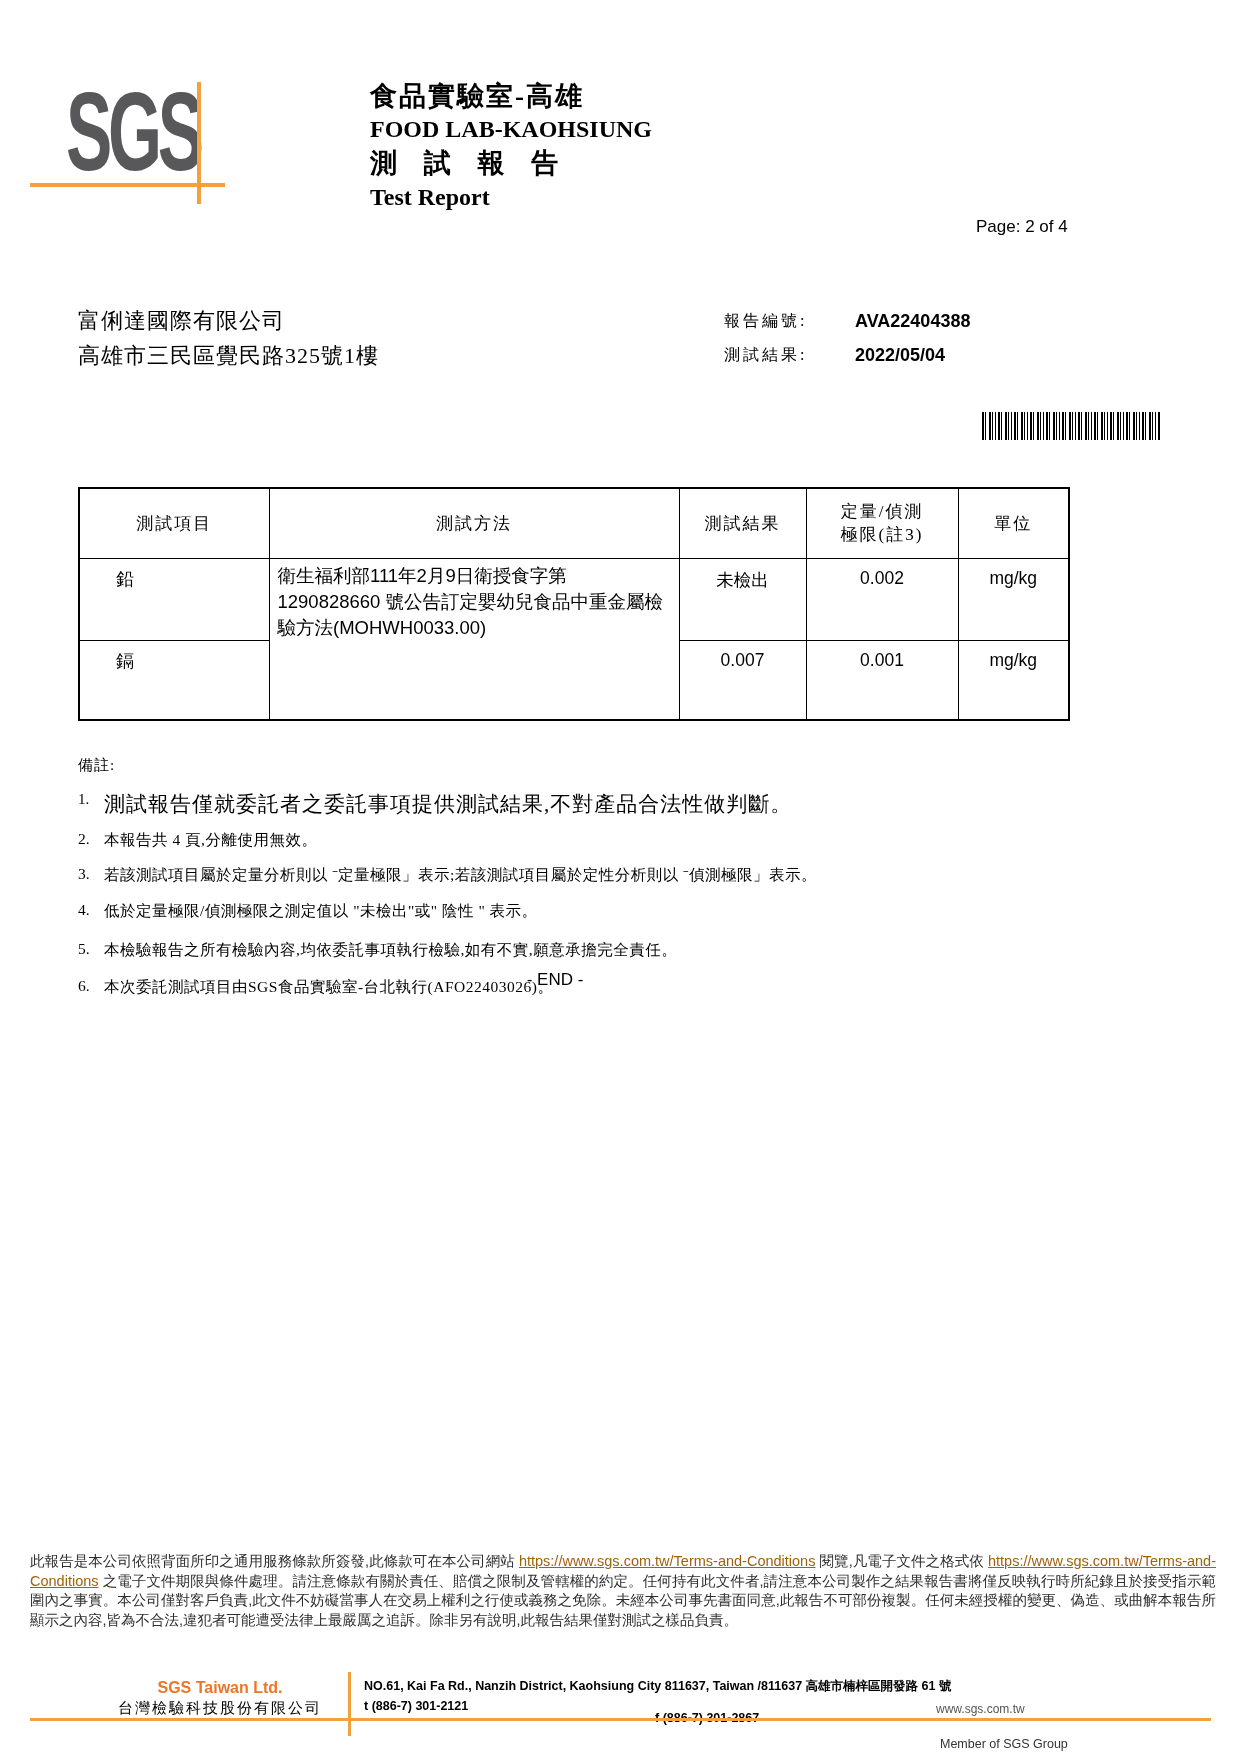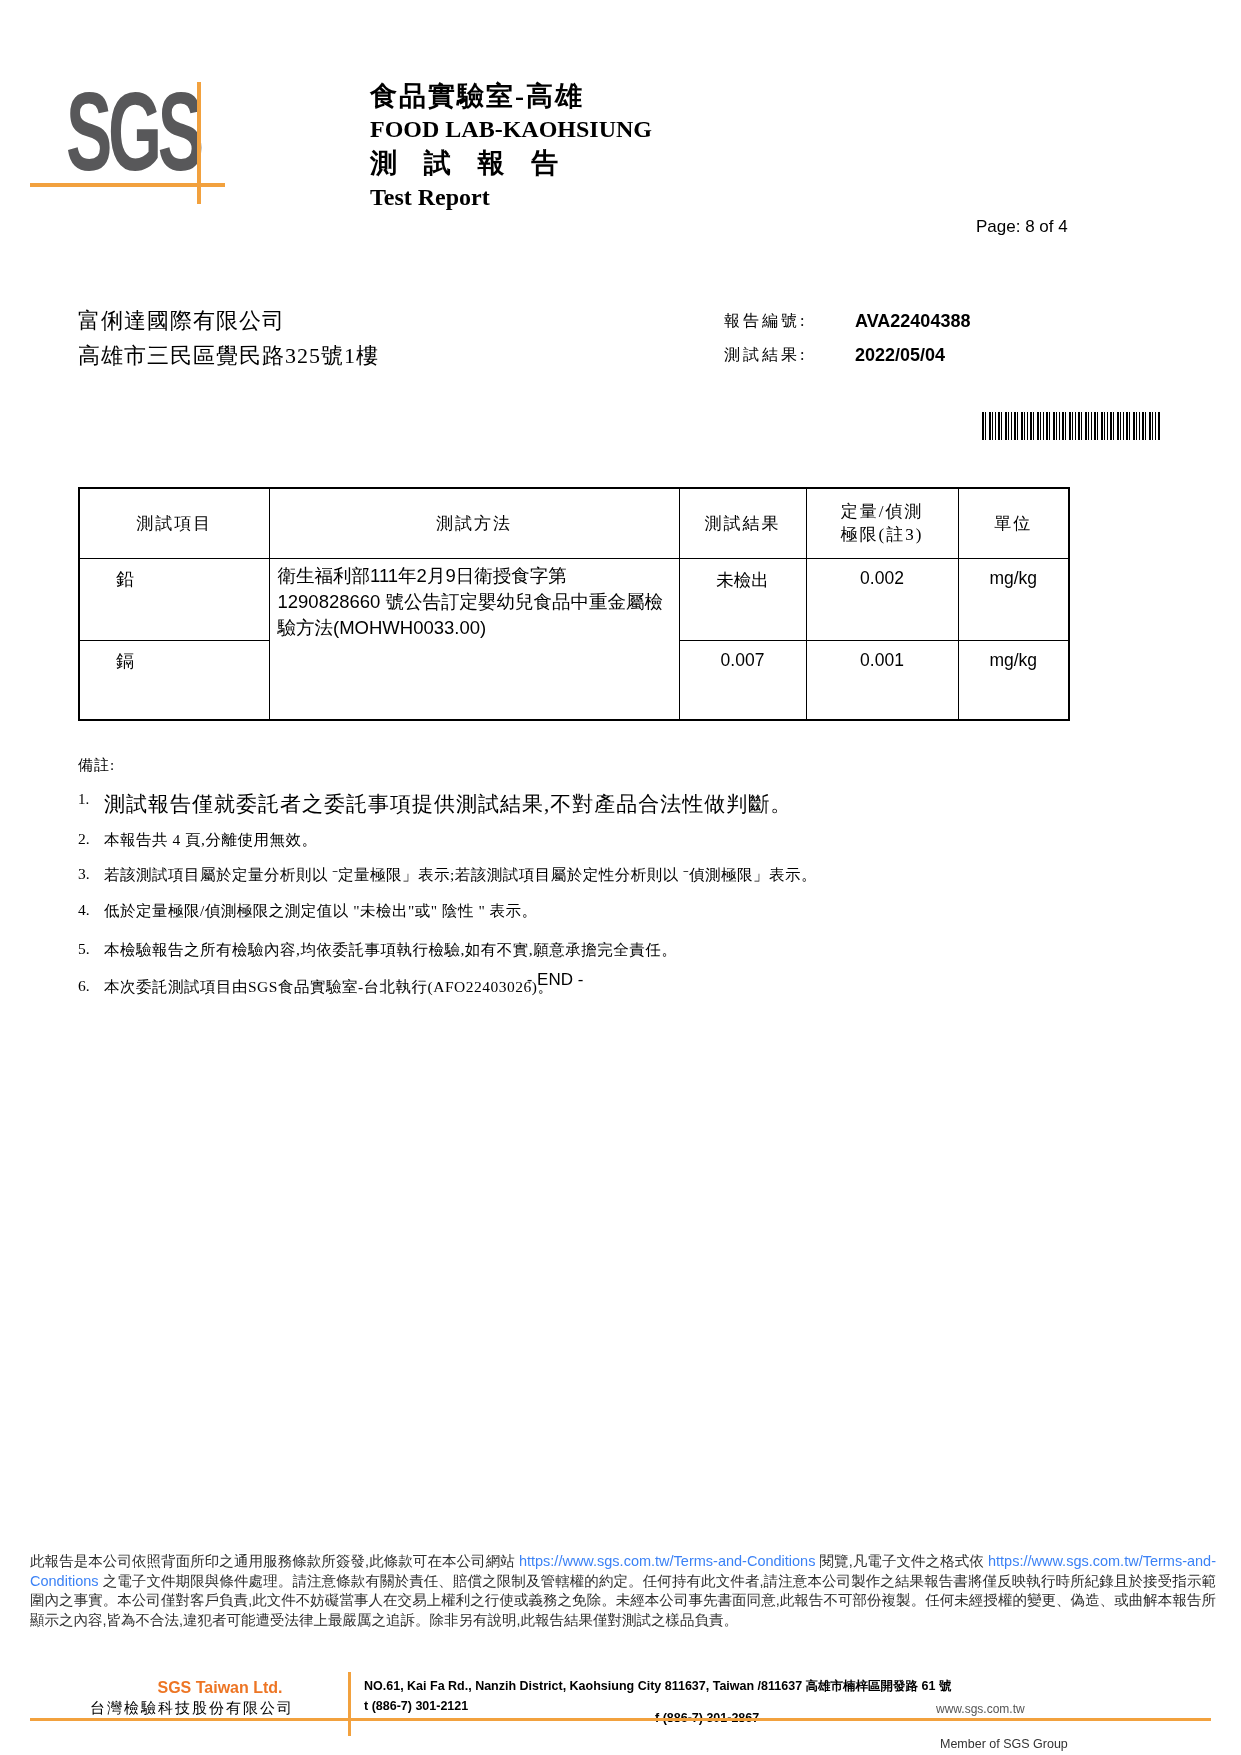--- a/index.html
+++ b/index.html
@@ -95,27 +95,27 @@
   .n5 { margin-top:18px; } .n6 { margin-top:16px; }
   .end-marker { position:absolute; left:0; top:970px; width:1110px; text-align:center; font-size:17px; }
 
   
   .legal {
     position:absolute; left:30px; top:1552px; width:1186px;
     font-size:14.5px; line-height:19.5px; color:#2e2e2e;
     text-align:justify;
   }
   .legal a, .legal .url {
-    color:#3b82f6; cursor:pointer;
+    color:#a16207; text-decoration:underline; cursor:pointer;
   }
 
   
   .f-company-en { position:absolute; left:90px;  top:1679px; width:260px; text-align:center;
     color:var(--brand-orange); font-weight:bold; font-size:16px; }
-  .f-company-zh { position:absolute; left:90px;  top:1699px; width:260px; 
+  .f-company-zh { position:absolute; left:90px;  top:1699px; width:260px; text-align:center;
     font-family:"Liberation Serif","DejaVu Serif",serif; font-size:15px; letter-spacing:2px; }
   .f-vline { position:absolute; left:348px; top:1672px; width:3px; height:64px; background:var(--line-orange); }
   .f-address { position:absolute; left:364px; top:1678px; width:600px; font-size:12.5px; font-weight:bold; }
   .f-phone   { position:absolute; left:364px; top:1699px; font-size:12.5px; font-weight:bold; }
   .f-fax     { position:absolute; left:655px; top:1699px; font-size:12.5px; font-weight:bold;margin-top:12px; }
   .f-site    { position:absolute; left:936px; top:1702px; font-size:12px; color:#555; }
   .f-hline   { position:absolute; left:30px; top:1718px; width:1181px; height:2.5px; background:var(--line-orange); }
   .f-member  { position:absolute; left:940px; top:1737px; font-size:12.5px; color:#333; }
 </style>
 </head>
@@ -127,21 +127,21 @@
   <div class="logo-hline"></div>
   <div class="logo-vline"></div>
 
   <div class="title-block">
     <div class="title-zh">食品實驗室-高雄</div>
     <div class="title-en">FOOD LAB-KAOHSIUNG</div>
     <div class="report-zh">測 試 報 告</div>
     <div class="report-en">Test Report</div>
   </div>
 
-  <div class="page-num">Page: 8 of 4</div>
+  <div class="page-num">Page: 2 of 4</div>
 
   <div class="client-name">富俐達國際有限公司</div>
   <div class="client-address">高雄市三民區覺民路325號1樓</div>
 
   <div class="info-label row1">報告編號:</div>
   <div class="info-value row1">AVA22404388</div>
   <div class="info-label row2">測試結果:</div>
   <div class="info-value row2">2022/05/04</div>
 
   <div class="barcode"></div>

